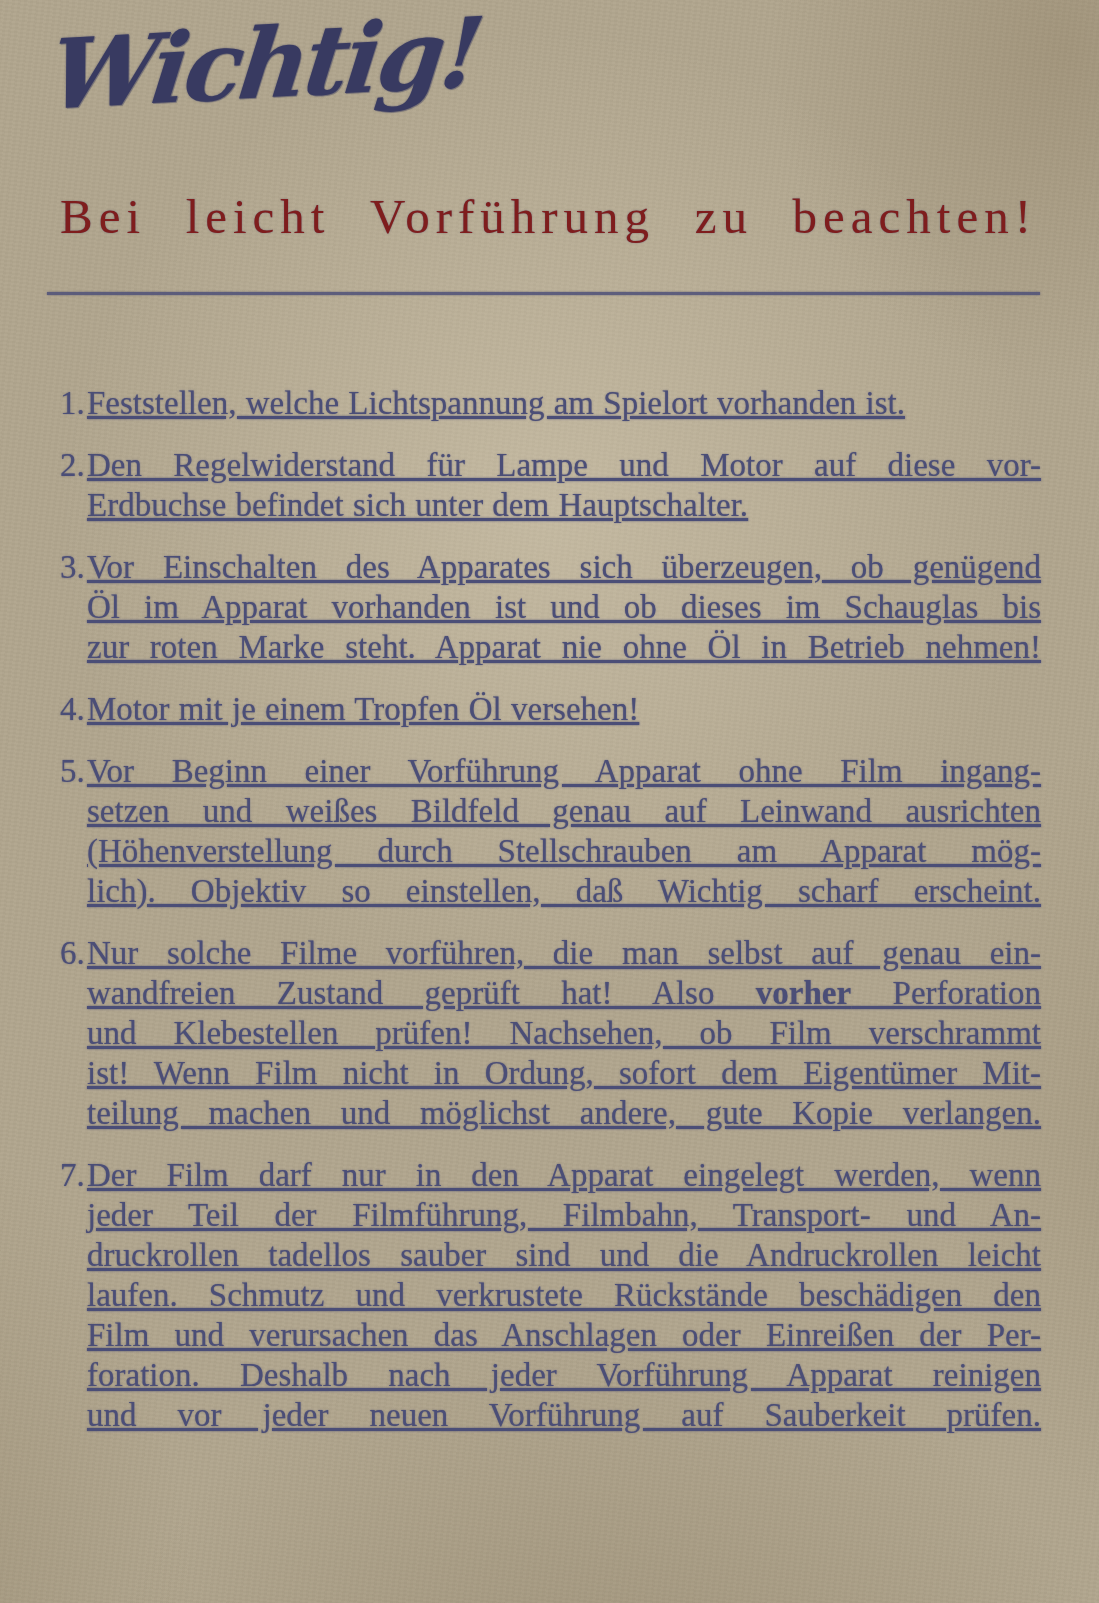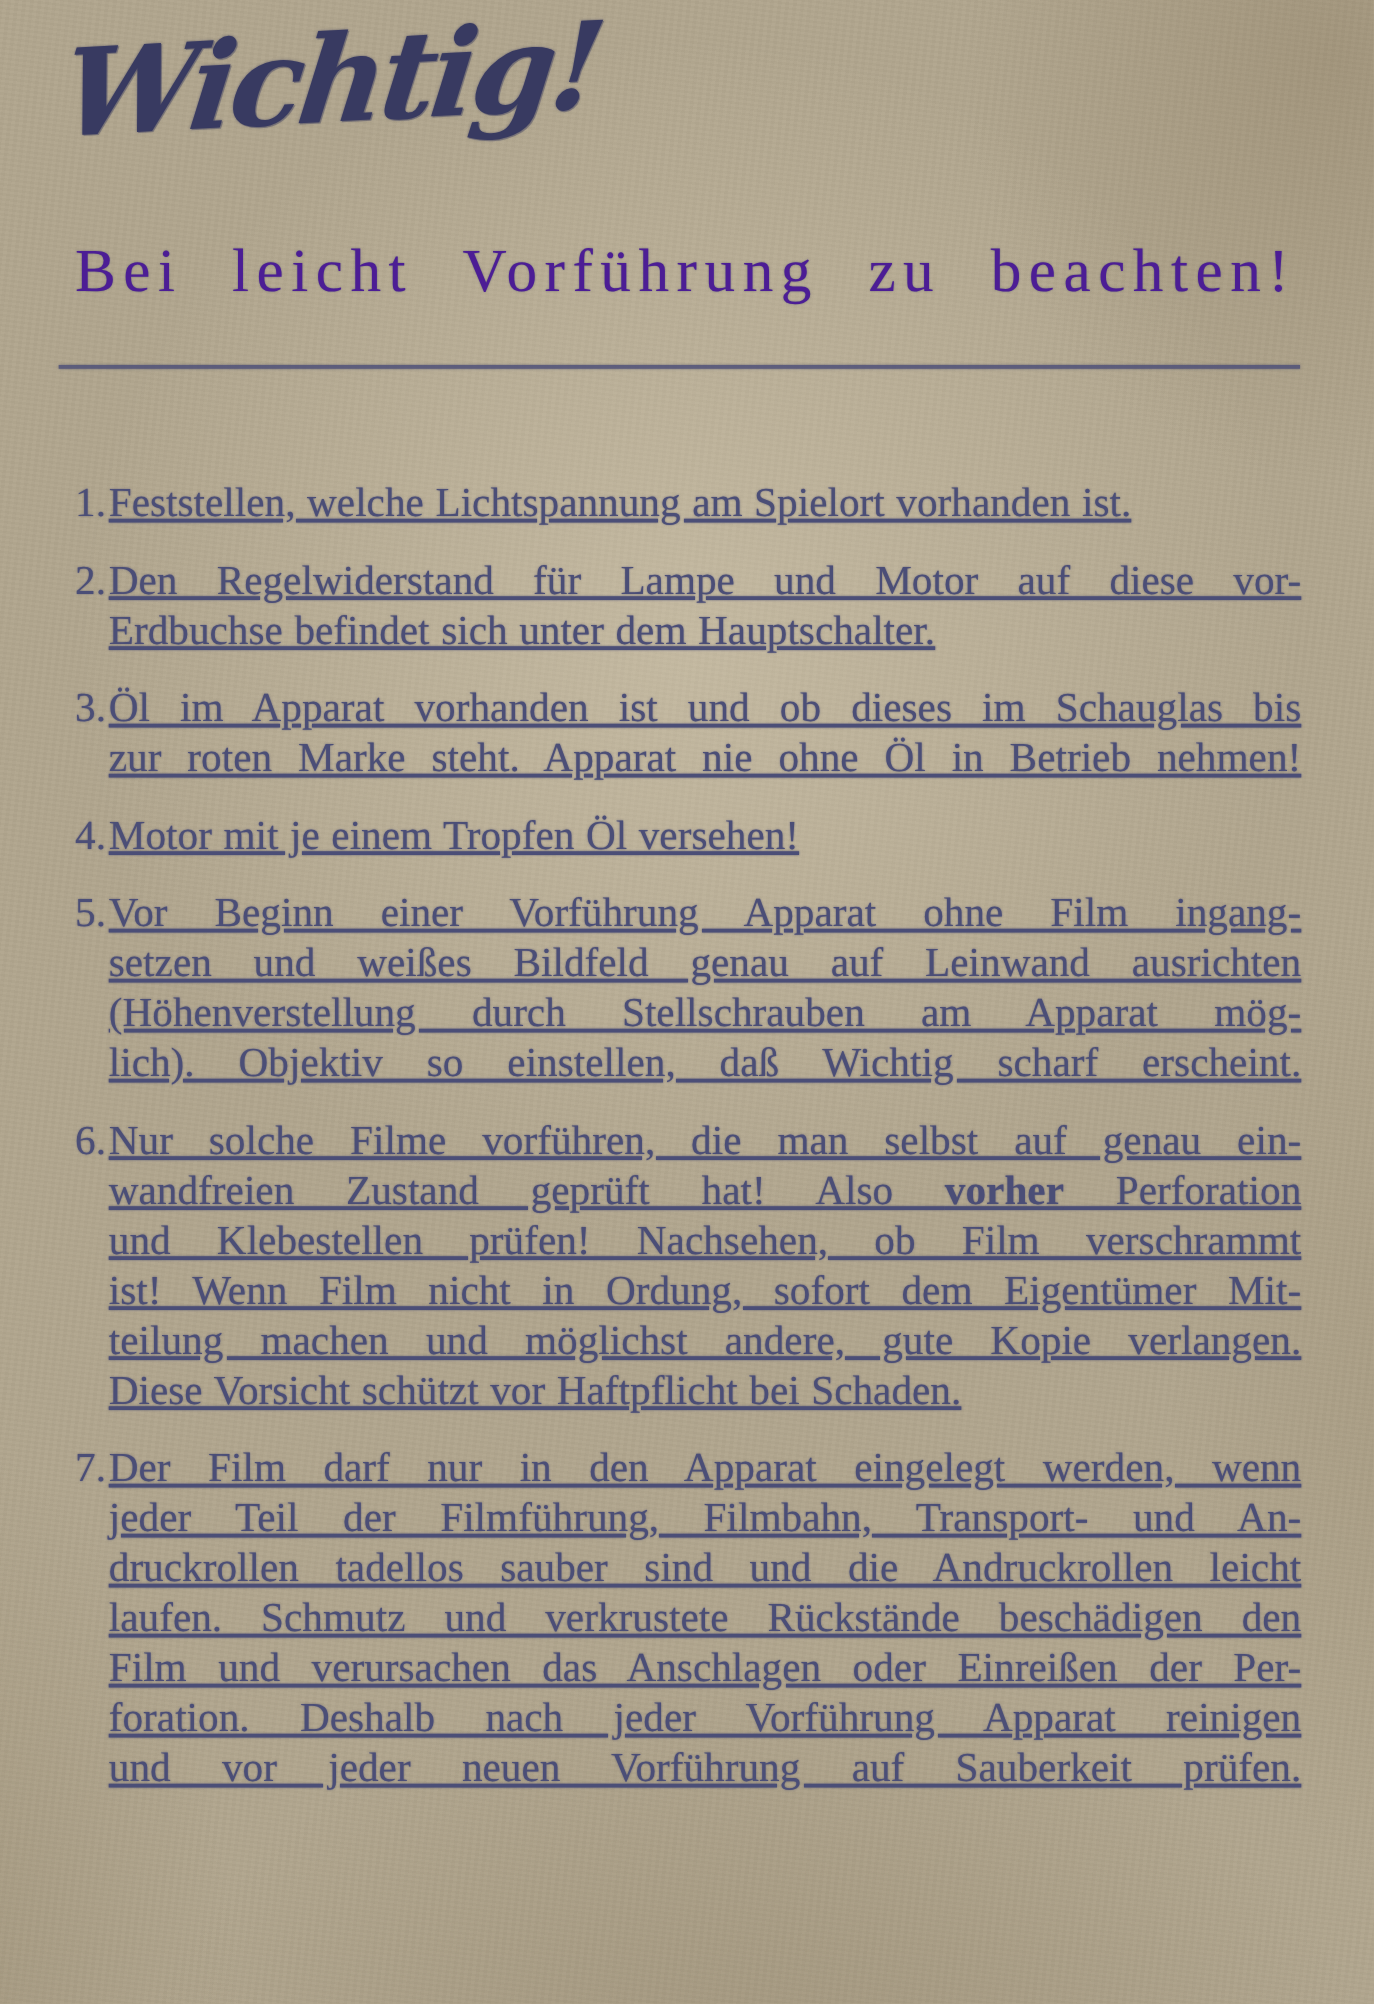--- a/index.html
+++ b/index.html
@@ -35,21 +35,21 @@
     transform-origin: left top;
     text-shadow: 0 0 2px rgba(52,54,92,0.65), 1px 1px 0 rgba(52,54,92,0.35);
   }
 
   .subtitle {
     position: absolute;
     left: 60px; top: 188px;
     width: 977px;
     font-size: 49px;
     letter-spacing: 6px;
-    color: #4c1d95;
+    color: #7f1d1d;
     text-align: justify;
     text-align-last: justify;
     white-space: nowrap;
     text-shadow: 0 0 1.5px rgba(62,64,104,0.65);
   }
   
   .subtitle { display: flex; justify-content: space-between; }
   .subtitle span { flex: none; }
 
   .divider {
@@ -113,20 +113,21 @@
       <div class="item">
         <div class="num">2.</div>
         <div class="itembody">
           <div class="line"><span>Den Regelwiderstand für Lampe und Motor auf diese vor-</span></div>
           <div class="line no-just"><span>Erdbuchse befindet sich unter dem Hauptschalter.</span></div>
         </div>
       </div>
       <div class="item">
         <div class="num">3.</div>
         <div class="itembody">
+          <div class="line"><span>Vor Einschalten des Apparates sich überzeugen, ob genügend</span></div>
           <div class="line"><span>Öl im Apparat vorhanden ist und ob dieses im Schauglas bis</span></div>
           <div class="line"><span>zur roten Marke steht. Apparat nie ohne Öl in Betrieb nehmen!</span></div>
         </div>
       </div>
       <div class="item">
         <div class="num">4.</div>
         <div class="itembody">
           <div class="line no-just"><span>Motor mit je einem Tropfen Öl versehen!</span></div>
         </div>
       </div>
@@ -140,21 +141,20 @@
         </div>
       </div>
       <div class="item">
         <div class="num">6.</div>
         <div class="itembody">
           <div class="line"><span>Nur solche Filme vorführen, die man selbst auf genau ein-</span></div>
           <div class="line"><span>wandfreien Zustand geprüft hat! Also </span><span class="bold">vorher</span><span> Perforation</span></div>
           <div class="line"><span>und Klebestellen prüfen! Nachsehen, ob Film verschrammt</span></div>
           <div class="line"><span>ist! Wenn Film nicht in Ordung, sofort dem Eigentümer Mit-</span></div>
           <div class="line"><span>teilung machen und möglichst andere, gute Kopie verlangen.</span></div>
-          <div class="line no-just"><span>Diese Vorsicht schützt vor Haftpflicht bei Schaden.</span></div>
         </div>
       </div>
       <div class="item">
         <div class="num">7.</div>
         <div class="itembody">
           <div class="line"><span>Der Film darf nur in den Apparat eingelegt werden, wenn</span></div>
           <div class="line"><span>jeder Teil der Filmführung, Filmbahn, Transport- und An-</span></div>
           <div class="line"><span>druckrollen tadellos sauber sind und die Andruckrollen leicht</span></div>
           <div class="line"><span>laufen. Schmutz und verkrustete Rückstände beschädigen den</span></div>
           <div class="line"><span>Film und verursachen das Anschlagen oder Einreißen der Per-</span></div>

